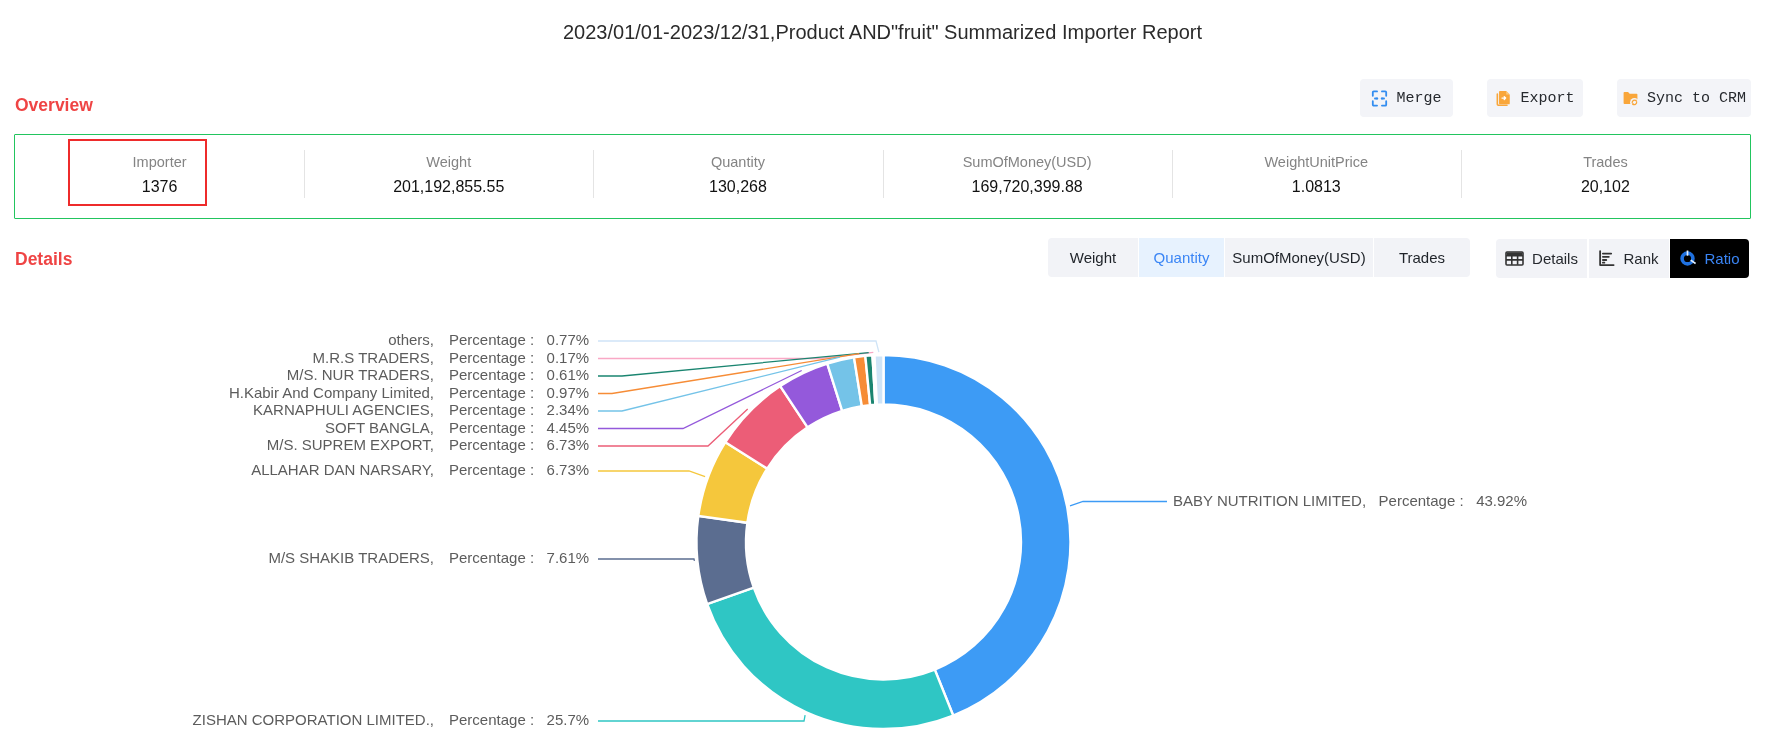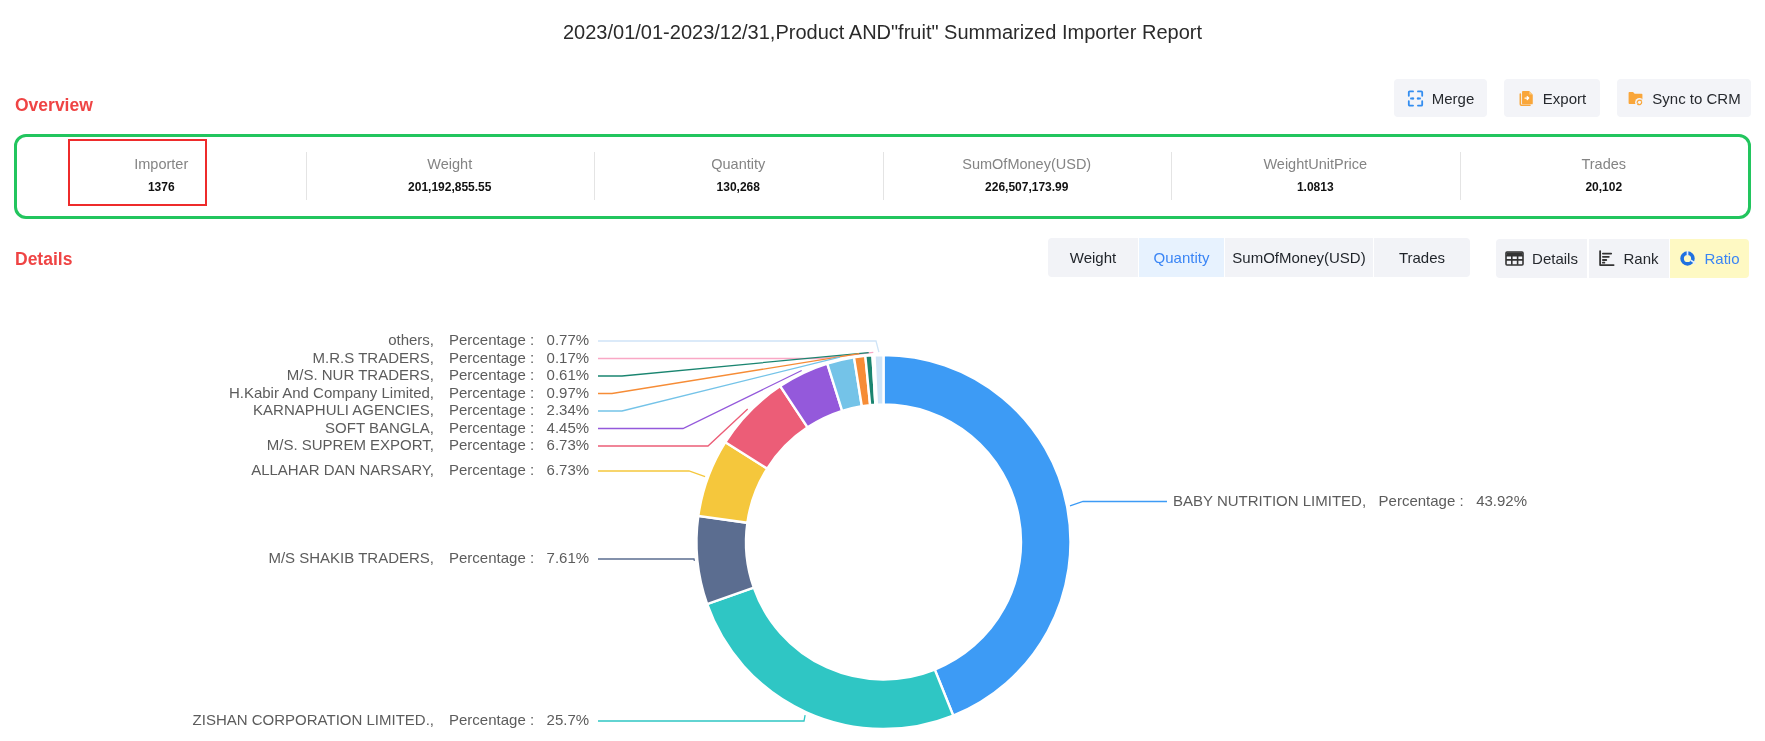--- a/index.html
+++ b/index.html
@@ -1,36 +1,36 @@
 <!DOCTYPE html>
 <html><head><meta charset="utf-8">
 <style>
 * { margin:0; padding:0; box-sizing:border-box; }
 html,body { width:1765px; height:741px; background:#fff; font-family:"Liberation Sans",sans-serif; position:relative; overflow:hidden; }
 .title { position:absolute; top:21px; left:0; width:100%; text-align:center; font-size:20px; color:#2b2b2b; letter-spacing:0; }
 .h2 { position:absolute; left:15px; font-size:17.5px; font-weight:bold; color:#ef4444; }
-.topbtns { position:absolute; top:79px; right:14px; display:flex; gap:17px; }
+.topbtns { position:absolute; top:79px; right:14px; display:flex; gap:34px;font-family:Liberation Mono, monospace; }
 .tbtn { height:38px; background:#F3F4F8; border-radius:4px; display:flex; align-items:center; justify-content:center; gap:8px; font-size:15px; color:#26292e; }
-.panel { position:absolute; left:14px; top:134px; width:1737px; height:85px; border:3px solid #22c55e; border-radius:12px; display:flex; }
+.panel { position:absolute; left:14px; top:134px; width:1737px; height:85px; border:1px solid #22c55e; border-radius:1px; display:flex; }
 .col { flex:1; position:relative; text-align:center; padding-top:19px; }
 .col + .col::before { content:""; position:absolute; left:0; top:15px; height:48px; width:1px; background:#e4e4e4; }
 .col .lab { font-size:14.5px; color:#848484; }
-.col .val { font-size:12px; font-weight:bold; color:#111; margin-top:8px; }
+.col .val { font-size:16px; font-weight:normal; color:#111; margin-top:8px; }
 .redbox { position:absolute; left:68px; top:139px; width:139px; height:67px; border:2px solid #ee2b2b; }
 .ctrl { position:absolute; top:238px; display:flex; }
 .ctrl { gap:1px; }
 .seg { height:39px; display:flex; align-items:center; justify-content:center; background:#F2F3F7; font-size:15px; color:#1f2329; }
 .seg.first { border-radius:4px 0 0 4px; }
 .seg.last { border-radius:0 4px 4px 0; }
 .seg.on { background:#E7F2FE; color:#3A85F5; }
 .grp2 { position:absolute; top:239px; display:flex; gap:1.5px; }
 .gbtn { height:39px; display:flex; align-items:center; justify-content:center; gap:8px; background:#F2F3F7; font-size:15px; color:#26292e; }
 .gbtn.first { border-radius:4px 0 0 4px; }
 .gbtn.last { border-radius:0 4px 4px 0; }
-.gbtn.on { background:#fef9c3; color:#3A85F5; }
+.gbtn.on { background:#000000; color:#3A85F5; }
 .lbl { }
 </style></head>
 <body>
 <div class="title">2023/01/01-2023/12/31,Product AND"fruit" Summarized Importer Report</div>
 <div class="h2" style="top:95px">Overview</div>
 <div class="topbtns">
   <div class="tbtn" style="width:93px"><svg width="17" height="17" viewBox="0 0 16 16" fill="none">
         <path d="M5.7 1.3H2.6a.9.9 0 0 0-.9.9v3.2M5.7 14.7H2.6a.9.9 0 0 1-.9-.9v-3.2M10.3 1.3h3.1a.9.9 0 0 1 .9.9v3.2M10.3 14.7h3.1a.9.9 0 0 0 .9-.9v-3.2" stroke="#338df0" stroke-width="1.7" stroke-linecap="round" stroke-linejoin="round"></path>
         <path d="M3.7 8h2.2M12.3 8h-2.2" stroke="#338df0" stroke-width="1.7" stroke-linecap="round"></path>
         <path d="M5.3 6.6 6.9 8 5.3 9.4zM10.7 6.6 9.1 8l1.6 1.4z" fill="#338df0"></path>
@@ -56,21 +56,21 @@
   <div class="col">
       <div class="lab">Weight</div>
       <div class="val">201,192,855.55</div>
     </div>
   <div class="col">
       <div class="lab">Quantity</div>
       <div class="val">130,268</div>
     </div>
   <div class="col">
       <div class="lab">SumOfMoney(USD)</div>
-      <div class="val">226,507,173.99</div>
+      <div class="val">169,720,399.88</div>
     </div>
   <div class="col">
       <div class="lab">WeightUnitPrice</div>
       <div class="val">1.0813</div>
     </div>
   <div class="col">
       <div class="lab">Trades</div>
       <div class="val">20,102</div>
     </div>
 </div>

